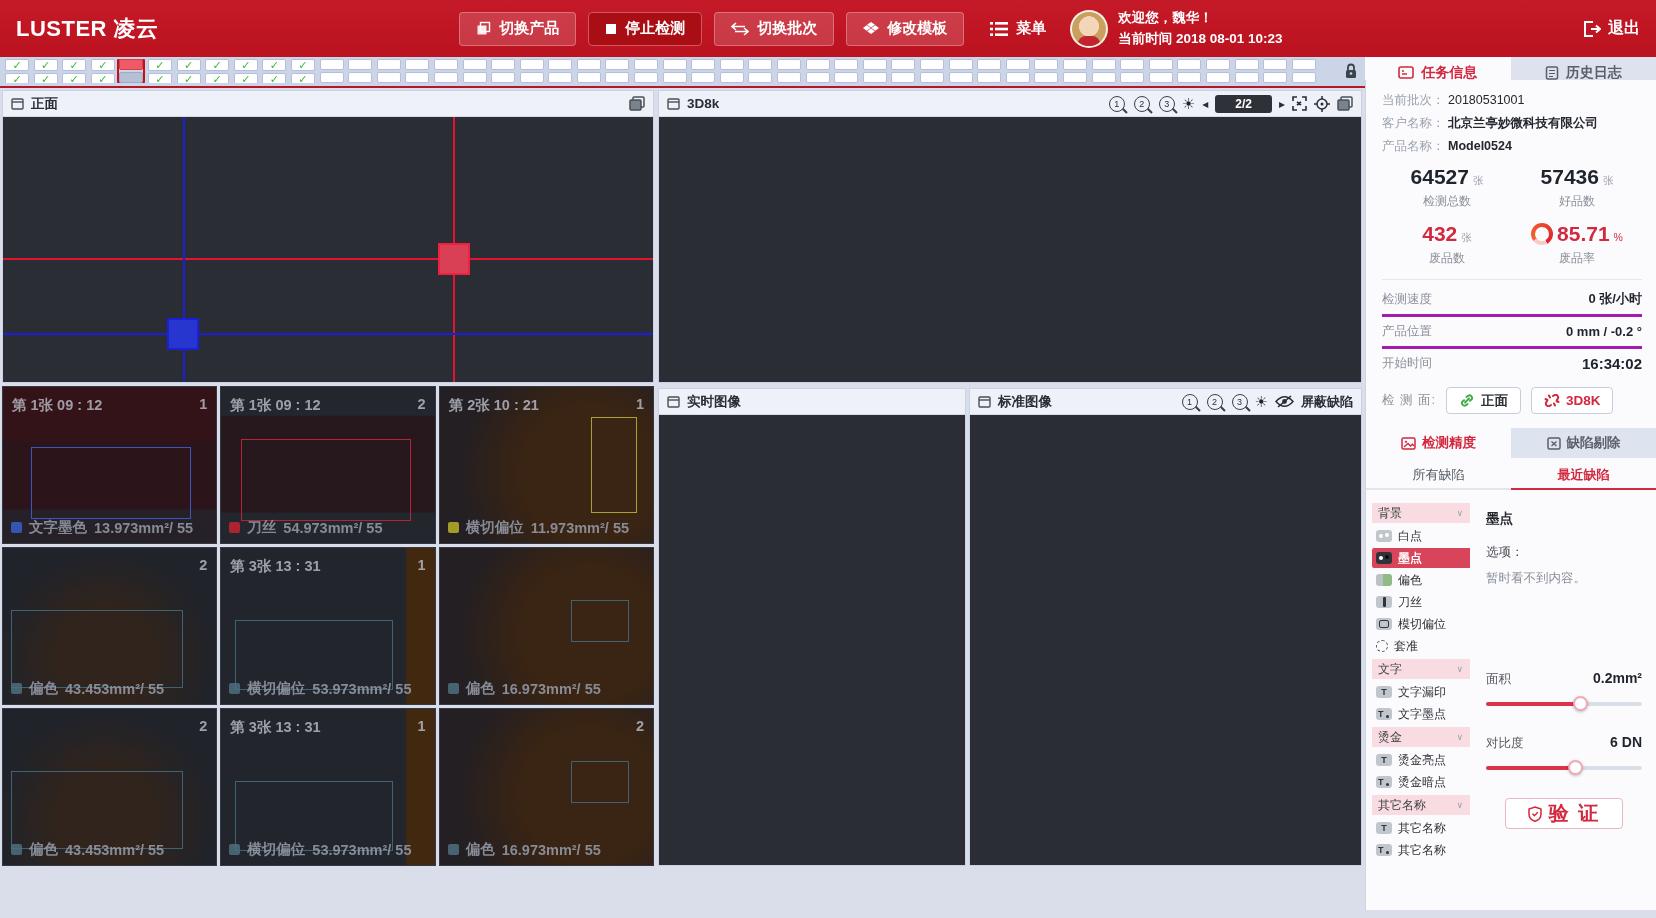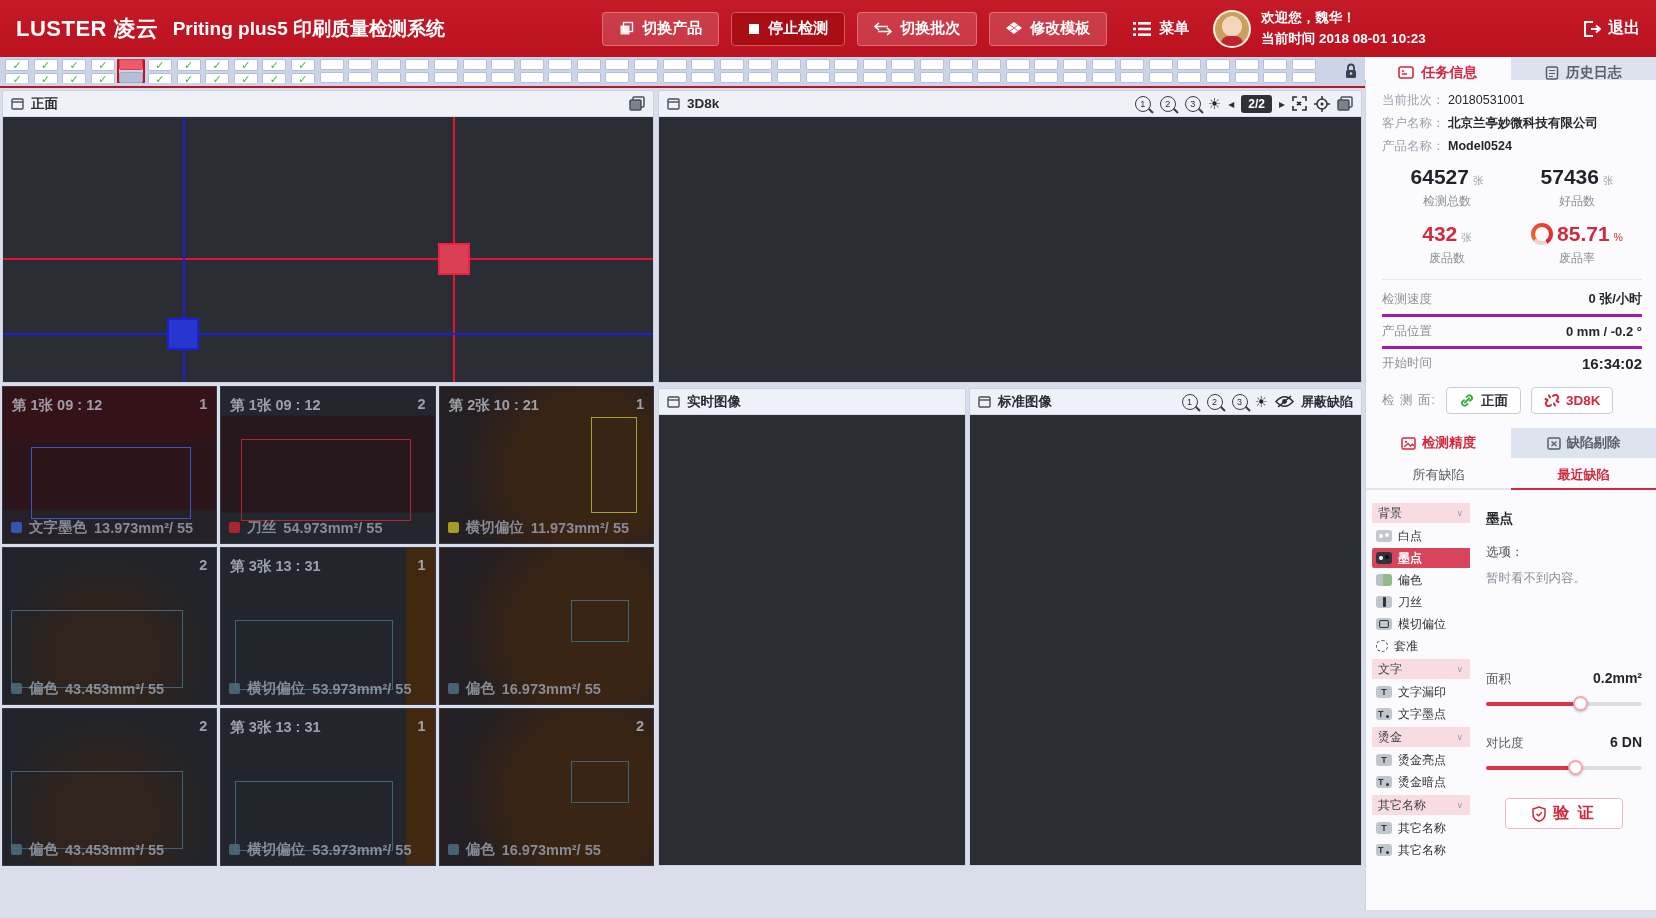--- a/index.html
+++ b/index.html
@@ -57,21 +57,21 @@
   .panel { position:absolute; background:#fff; border:1px solid #c9d2e2; display:flex; flex-direction:column; }
   .phead { height:26px; background:#eef1f8; border-bottom:1px solid #d5dce8; display:flex; align-items:center; gap:7px; padding:0 8px; font-size:13.5px; color:#2a2d33; }
   .phead .ptitle { font-weight:bold; }
   .pbody { flex:1; background:#2a2d34; position:relative; overflow:hidden; }
   .spacer { flex:1; }
   .hicons { display:flex; align-items:center; gap:9px; }
   .zico { width:16px; height:16px; border:1px solid #3a3f48; border-radius:50%; font-size:9px; line-height:14px; text-align:center; color:#2a2d33; position:relative; cursor:pointer; }
   .zico::after { content:""; position:absolute; width:6px; height:1.6px; background:#3a3f48; right:-4px; bottom:-1px; transform:rotate(45deg); }
   .sun { font-size:15px; color:#1f2228; cursor:pointer; }
   .pgarrow { font-size:12px; color:#2a2d33; cursor:pointer; }
-  .pgbadge { background:#2e3238; color:#fff; font-size:12px; font-weight:bold; border-radius:3px; padding:2px 7px; }
+  .pgbadge { background:#2e3238; color:#fff; font-size:12px; font-weight:bold; border-radius:3px; padding:2px 20px; }
   .mask-label { font-size:13px; font-weight:bold; color:#2a2d33; }
 
   
   .xline { position:absolute; }
   .red-h { left:0; right:0; top:141px; height:2px; background:#e51230; }
   .red-v { top:0; bottom:0; left:450px; width:2px; background:#e51230; }
   .red-sq { left:435px; top:126px; width:32px; height:32px; background:#d94056; border:2px solid #ef2140; }
   .blue-h { left:0; right:0; top:216px; height:2px; background:#1b1fd6; }
   .blue-v { top:0; bottom:0; left:180px; width:2px; background:#1b1fd6; }
   .blue-sq { left:164px; top:201px; width:32px; height:32px; background:#2636cf; border:2px solid #1b1fd6; }
@@ -168,28 +168,27 @@
   .ddopt { margin-top:16px; color:#44474e; font-weight:normal; }
   .ddopttext { margin-top:9px; color:#8a8f99; }
   .sliders { position:absolute; left:16px; right:14px; top:172px; }
   .srow { display:flex; justify-content:space-between; align-items:baseline; }
   .slabel { color:#55585f; }
   .sval { color:#1f232b; font-size:14px; font-weight:bold; }
   .track { position:relative; height:4px; background:#d9dfe9; border-radius:2px; margin:14px 0 28px; }
   .fill { position:absolute; left:0; top:0; bottom:0; background:#e0314b; border-radius:2px; }
   .sthumb { position:absolute; top:-6px; width:15px; height:15px; border-radius:50%; background:#fff; border:2px solid #f0a9b8; box-shadow:0 1px 3px rgba(0,0,0,.25); cursor:pointer; }
   .verify { margin:16px auto 0; width:118px; height:31px; background:#fff; border:1px solid #e8b8c2; border-radius:4px;
-    display:flex; align-items:center; justify-content:center; gap:7px; color:#d2293e; font-size:16px; font-weight:bold; letter-spacing:2px; cursor:pointer; }
+    display:flex; align-items:center; justify-content:center; gap:7px; color:#d2293e; font-size:20px; font-weight:bold; letter-spacing:2px; cursor:pointer; }
 </style>
 </head>
 <body>
 
 <div class="header">
   <div class="logo">LUSTER 凌云</div>
-  <div class="app-title">Priting plus5 印刷质量检测系统</div>
   <div class="hbtns">
     <div class="hbtn">
       <span>
         <svg width="15" height="15" viewBox="0 0 15 15">
             <rect x="4.5" y="1.5" width="9" height="9" fill="none" stroke="#fff" stroke-width="1.4"></rect>
             <rect x="1.5" y="4.5" width="9" height="9" fill="#fff" opacity=".9"></rect>
           </svg>
       </span>
       <span>切换产品</span>
     </div>

